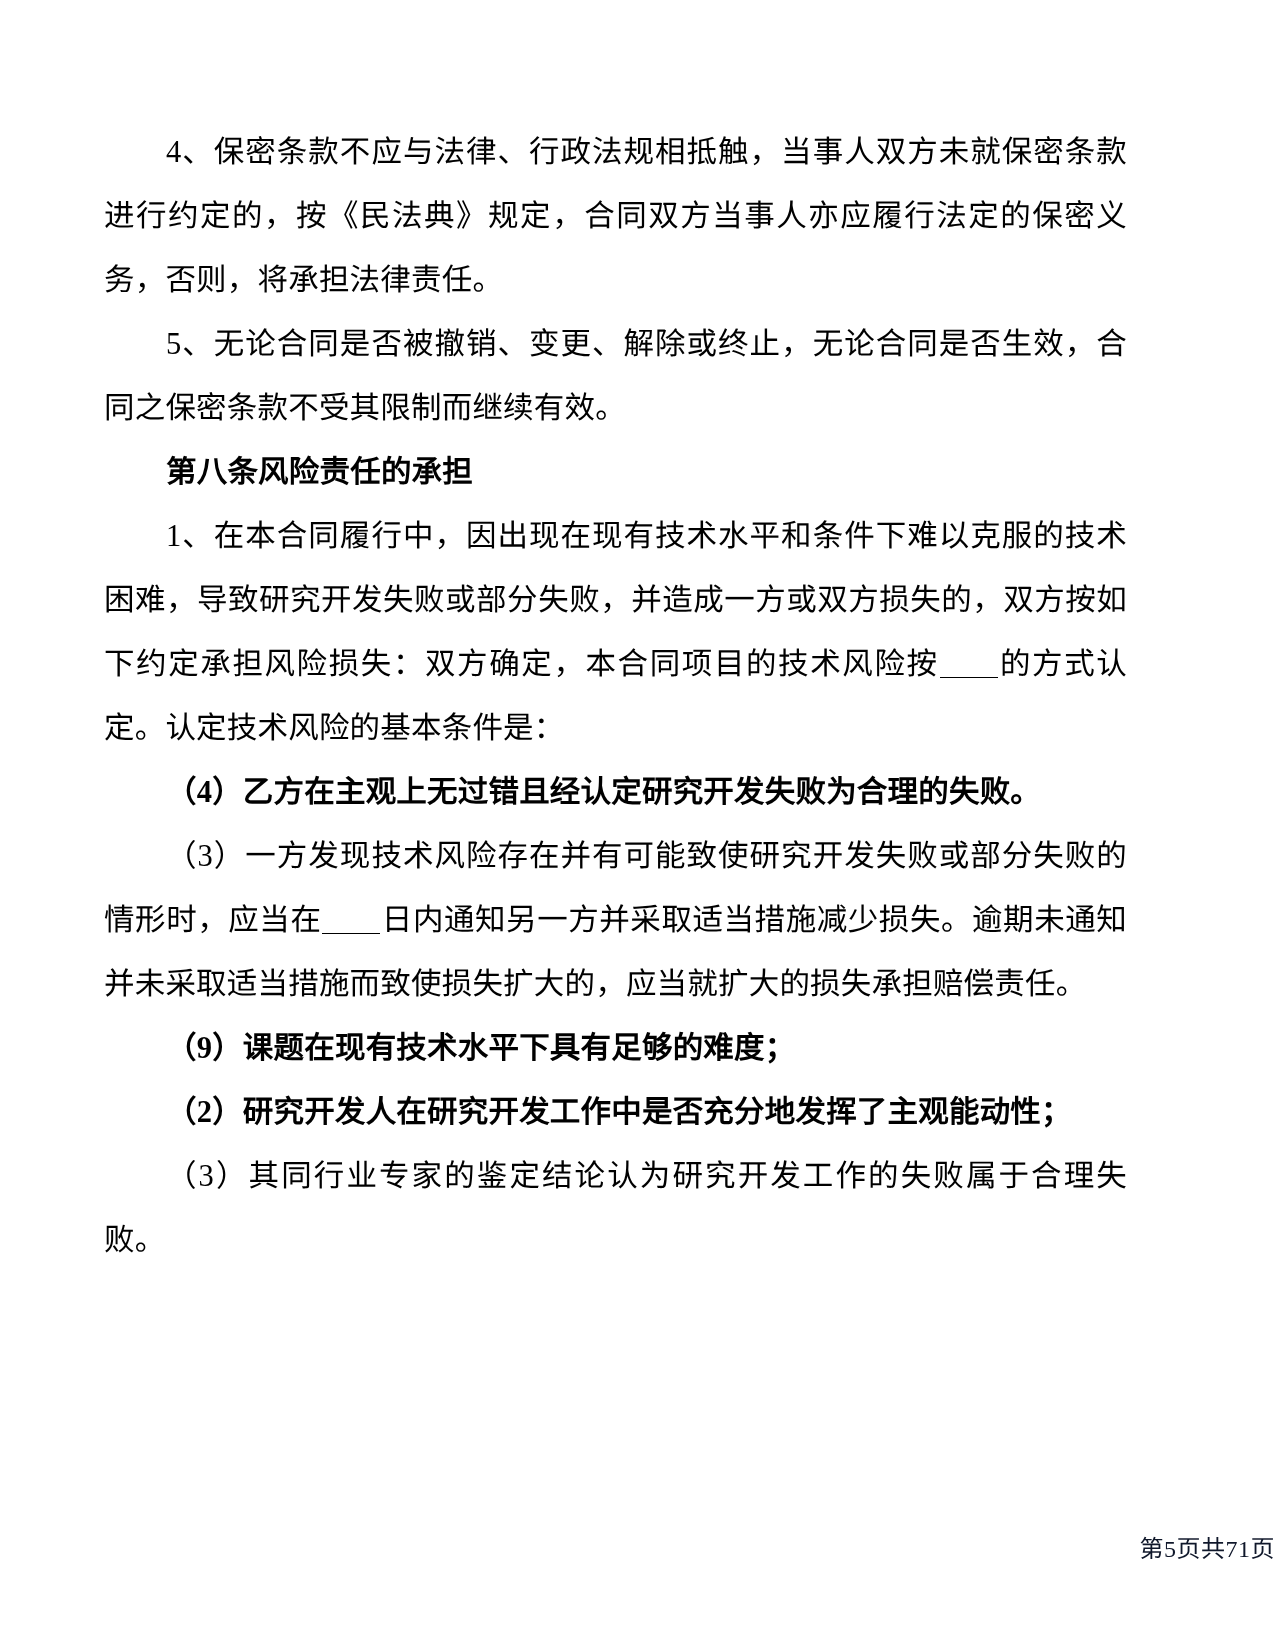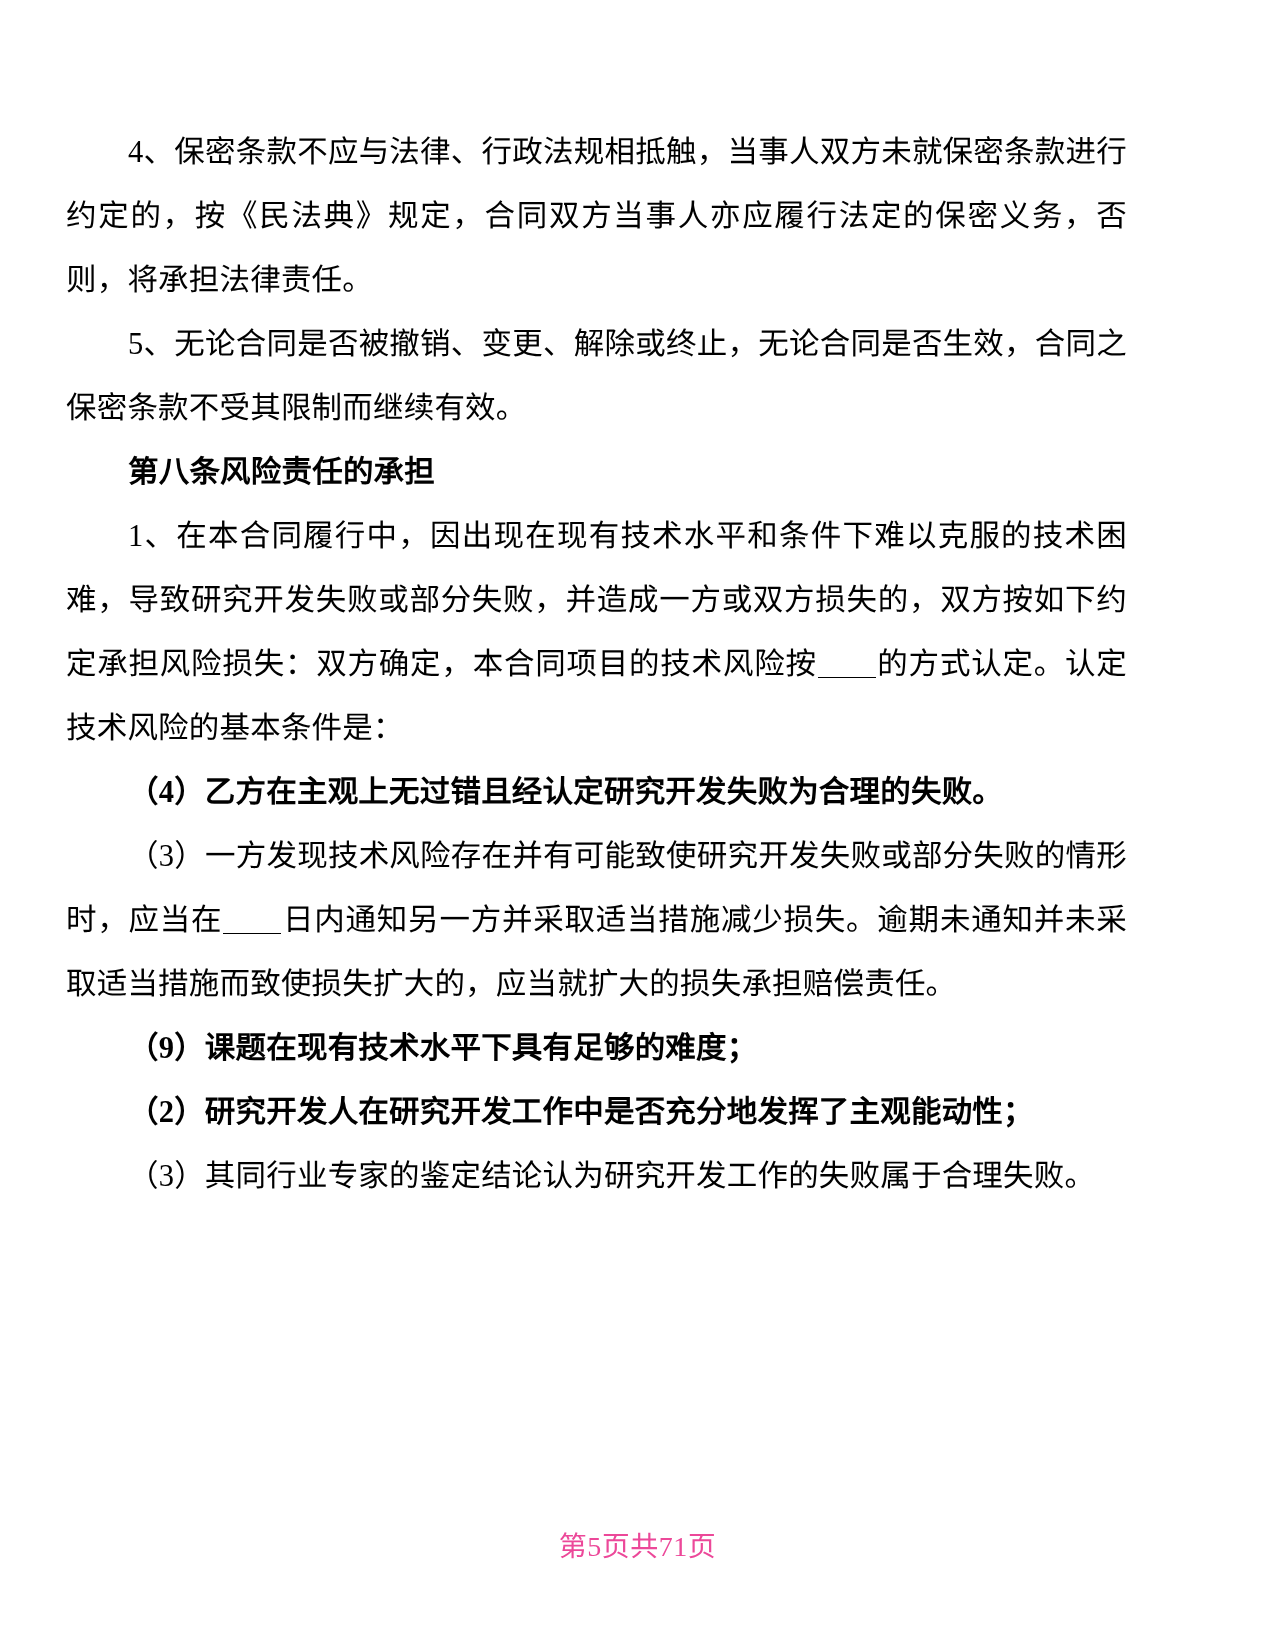--- a/index.html
+++ b/index.html
@@ -13,21 +13,21 @@
     font-family: "Liberation Serif", "DejaVu Serif", serif;
     color: #000000;
     position: relative;
     overflow: hidden;
   }
   .page {
     position: relative;
     width: 1275px;
     height: 1650px;
     box-sizing: border-box;
-    padding: 120px 148px 0 66px;
+    padding: 120px 148px 0 104px;
   }
   .doc-body {
     width: 100%;
   }
   p.para {
     margin: 0 0 0 0;
     font-size: 30.5px;
     line-height: 64px;
     text-align: justify;
     text-justify: inter-ideograph;
@@ -47,25 +47,25 @@
     width: 58px;
     height: 26px;
     vertical-align: -4px;
     margin: 0 1px;
   }
   .footer {
     position: absolute;
     left: 0;
     right: 0;
     bottom: 86px;
-    text-align: center;
-    font-size: 28px;
+    text-align: right;
+    font-size: 24px;
     font-family: "Liberation Serif", "DejaVu Serif", serif;
     letter-spacing: 0.5px;
-    color: #ec4899;
+    color: #0f172a;
   }
 </style>
 </head>
 <body>
 
 <div class="page">
   <div class="doc-body">
 
     <p class="para indent">4、保密条款不应与法律、行政法规相抵触，当事人双方未就保密条款进行约定的，按《民法典》规定，合同双方当事人亦应履行法定的保密义务，否则，将承担法律责任。</p>
 

